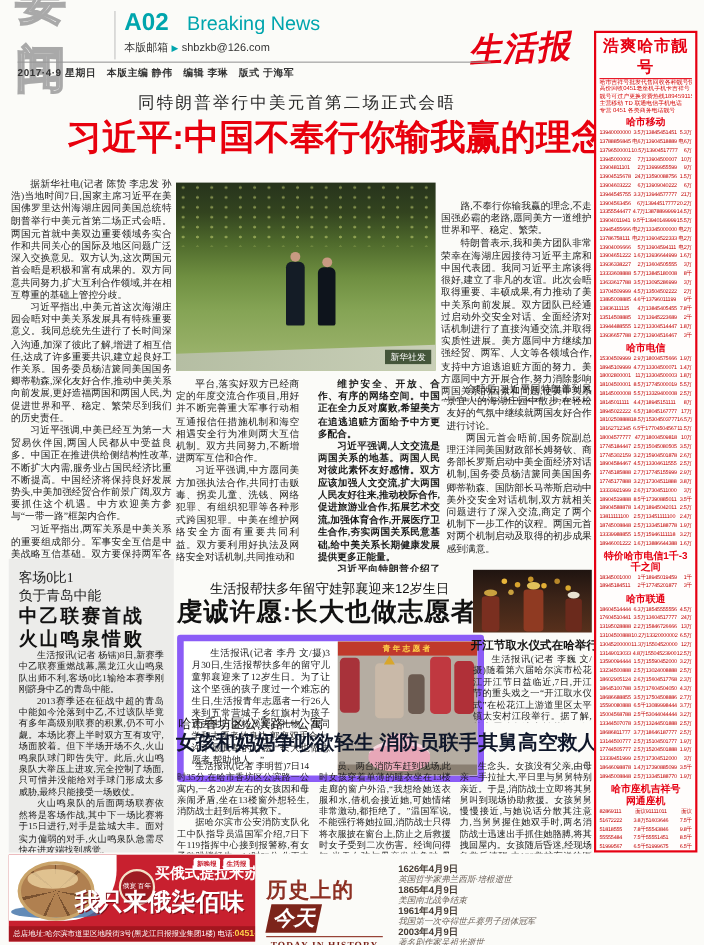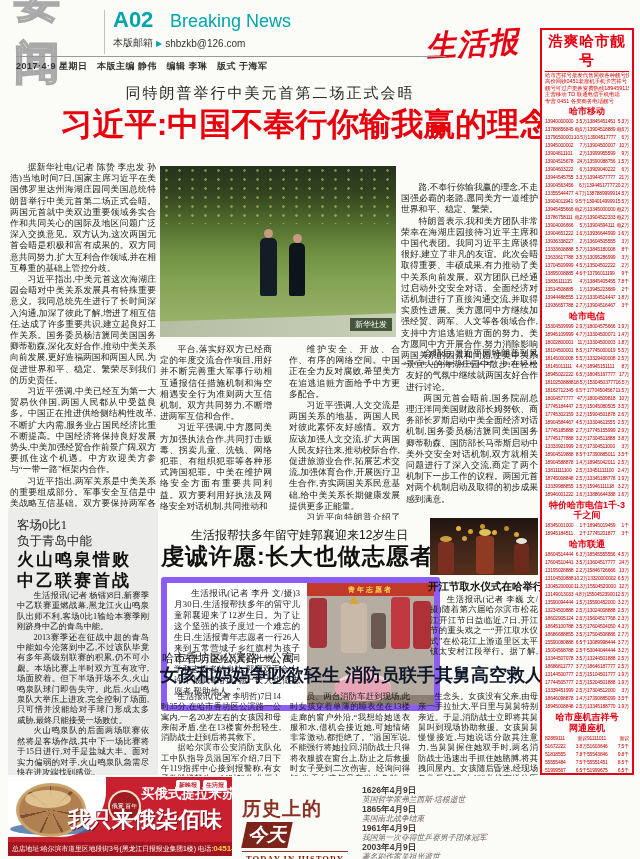--- a/index.html
+++ b/index.html
@@ -21,21 +21,21 @@
   
   .kicker{left:0;top:84px;width:540px;text-align:center;font-family:"Liberation Sans",sans-serif;
        font-size:15px;letter-spacing:2px;color:#2a2a2a;}
   .mainhead{left:0;top:103px;width:612px;text-align:center;font-family:"Liberation Sans",sans-serif;
        font-weight:900;font-size:32px;color:#e8000d;}
   .col{font-size:8.8px;line-height:11.2px;text-align:justify;overflow:hidden;}
   .col p{margin:0;text-indent:2em;}
   .col1{left:10px;top:162px;width:146px;height:358px;}
   .colR{left:401px;top:162px;width:137px;height:183px;margin-top:20px;}
   .colA{left:160px;top:344px;width:112px;height:176px;}
-  .colB{left:289px;top:344px;width:111px;height:176px;}
+  .colB{left:289px;top:344px;width:111px;height:176px;font-weight:bold;}
   .colC{left:406px;top:348px;width:132px;height:172px;}
   
   .photo-main{left:160px;top:166px;width:236px;height:171px;overflow:hidden;
        background:linear-gradient(180deg,#26331c 0%,#33441f 16%,#4f6a2c 32%,#6f8f41 50%,#85a455 68%,#93ad63 84%,#a2b873 100%);}
   .hedge{position:absolute;left:0;top:0;width:100%;height:34%;
        background-image:radial-gradient(circle,rgba(225,235,130,.45) 1px,transparent 1.6px);background-size:13px 9px;}
   .path{position:absolute;left:-10px;bottom:-6px;width:120%;height:26px;background:linear-gradient(90deg,#b4bda2,#ccd2bb);transform:skewY(-2deg);}
   .fig{position:absolute;border-radius:5px 5px 2px 2px;background:#141c26;}
   .fig::before{content:"";position:absolute;top:-9px;left:4px;width:9px;height:9px;border-radius:50%;background:#c89a82;}
   .fig1{left:100px;top:72px;width:17px;height:58px;}
@@ -179,22 +179,22 @@
       <p>习近平向特朗普介绍了中国发展理念,强调中国坚定不移走和平发展道</p>
     </div>
   <div class="abs col colC">
       <p>会晤后,习近平同特朗普到风景宜人的海湖庄园中散步,在轻松友好的气氛中继续就两国友好合作进行讨论。</p>
       <p>两国元首会晤前,国务院副总理汪洋同美国财政部长姆努钦、商务部长罗斯启动中美全面经济对话机制,国务委员杨洁篪同美国国务卿蒂勒森、国防部长马蒂斯启动中美外交安全对话机制,双方就相关问题进行了深入交流,商定了两个机制下一步工作的议程。两国元首对两个机制启动及取得的初步成果感到满意。</p>
     </div>
 
   <div class="abs sports">
     <div class="sp-k">客场0比1</div>
     <div class="sp-k">负于青岛中能</div>
+    <div class="sp-t">中乙联赛首战</div>
     <div class="sp-t">火山鸣泉惜败</div>
-    <div class="sp-t">中乙联赛首战</div>
     <div class="sp-body">
         <p>生活报讯(记者 杨镭)8日,新赛季中乙联赛重燃战幕,黑龙江火山鸣泉队出师不利,客场0比1输给本赛季刚刚跻身中乙的青岛中能。</p>
         <p>2013赛季还在征战中超的青岛中能如今沦落到中乙,不过该队毕竟有多年高级别联赛的积累,仍不可小觑。本场比赛上半时双方互有攻守,场面胶着。但下半场开场不久,火山鸣泉队球门即告失守。此后,火山鸣泉队大举压上进攻,完全控制了场面,只可惜并没能给对手球门形成太多威胁,最终只能接受一场败仗。</p>
         <p>火山鸣泉队的后面两场联赛依然将是客场作战,其中下一场比赛将于15日进行,对手是盐城大丰。面对实力偏弱的对手,火山鸣泉队急需尽快在进攻端找到感觉。</p>
       </div>
   </div>
 
   <div class="abs b-kicker">生活报帮扶多年留守娃郭襄迎来12岁生日</div>
   <div class="abs b-title">虔诚许愿:长大也做志愿者</div>
   <div class="abs b-box">

